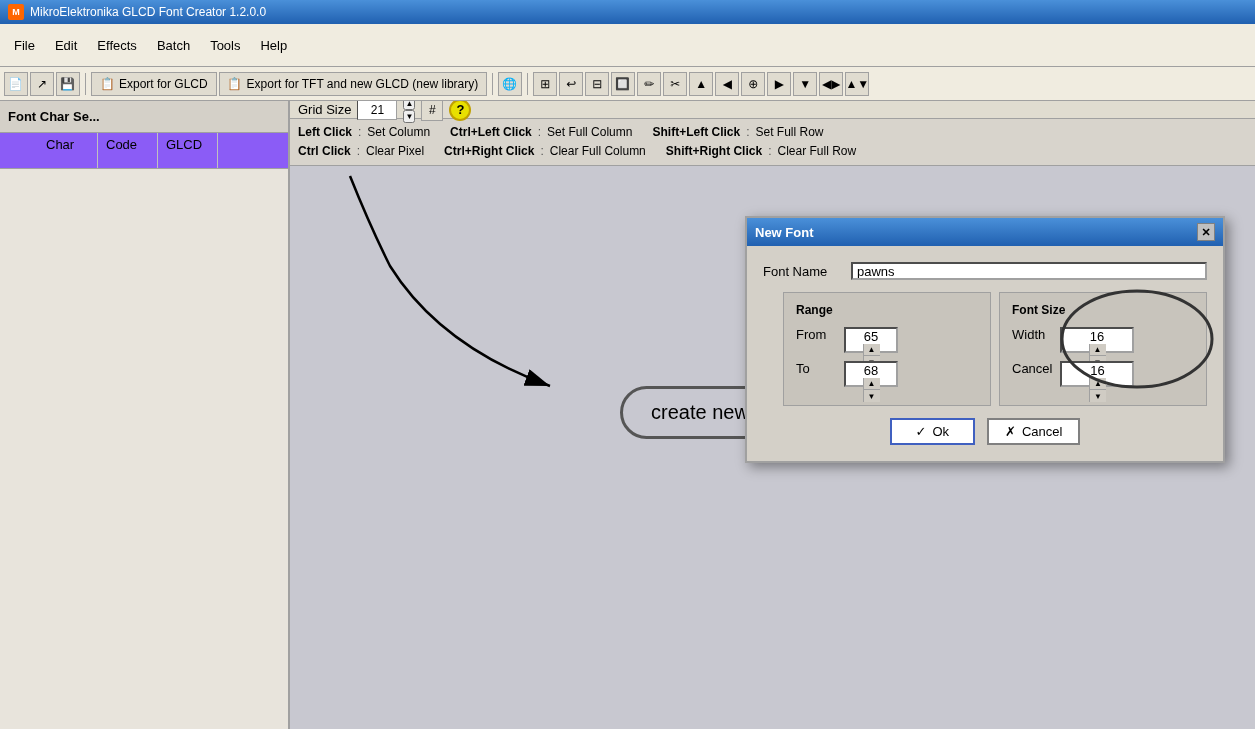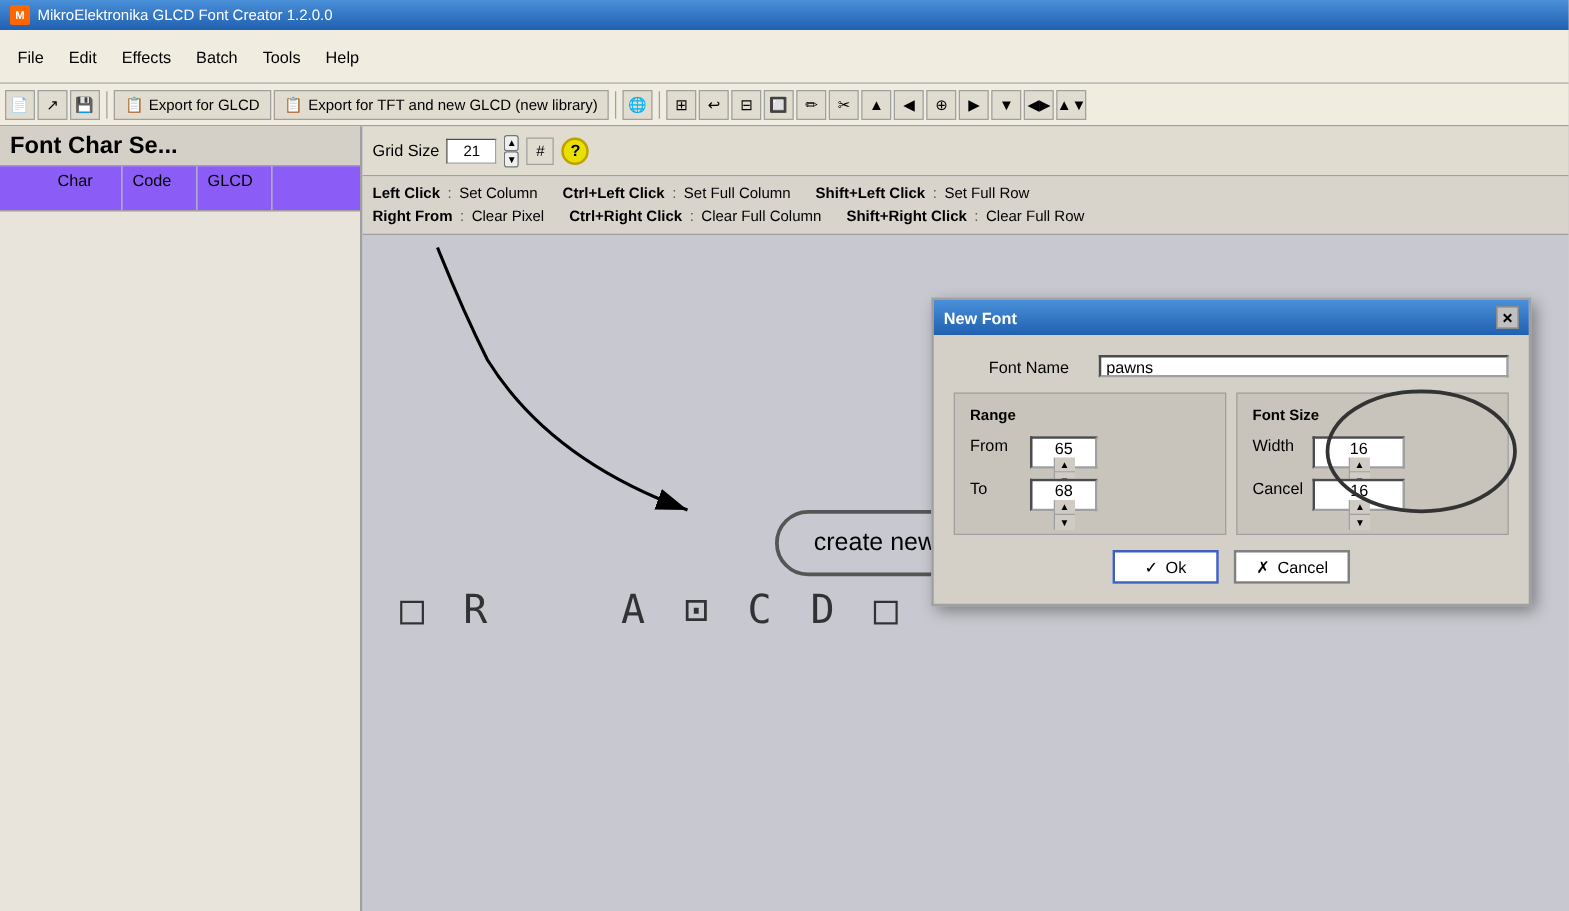--- a/index.html
+++ b/index.html
@@ -73,21 +73,21 @@
     .left-panel {
       width: 290px;
       background: #e8e4dc;
       border-right: 2px solid #a0a0a0;
       display: flex;
       flex-direction: column;
     }
     .left-panel-header {
       background: #d4d0c8;
       padding: 4px 8px;
-      font-size: 19px;
+      font-size: 13px;
       font-weight: bold;
       border-bottom: 1px solid #a0a0a0;
       height: 32px;
       display: flex;
       align-items: center;
     }
     .left-panel-columns {
       display: flex;
       border-bottom: 1px solid #a0a0a0;
       background: #8b5cf6;
@@ -110,21 +110,21 @@
     }
 
     
     .grid-size-bar {
       background: #e0dcd0;
       border-bottom: 1px solid #a0a0a0;
       padding: 3px 8px;
       display: flex;
       align-items: center;
       gap: 6px;
-      height: 40px;
+      height: 18px;
     }
     .grid-size-label { font-size: 13px; }
     .grid-size-input {
       width: 40px;
       height: 20px;
       border: 1px inset #a0a0a0;
       font-size: 12px;
       text-align: center;
       background: white;
     }
@@ -228,35 +228,35 @@
       color: #000;
     }
     .dialog-body {
       padding: 16px;
     }
     .dialog-row {
       display: flex;
       align-items: center;
       margin-bottom: 12px;
       gap: 8px;
-      margin-left: 28px;
     }
     .dialog-label { font-size: 13px; min-width: 80px; }
     .dialog-input {
       flex: 1;
       height: 18px;
       border: 2px inset #a0a0a0;
       background: white;
       font-size: 13px;
       padding: 2px 4px;
     }
     .dialog-sections {
       display: flex;
       gap: 8px;
       margin-bottom: 12px;
+      margin-left: 20px;
     }
     .dialog-section {
       flex: 1;
       border: 1px solid #a0a0a0;
       background: #c8c4bc;
       padding: 10px 12px;
     }
     .dialog-section-title {
       font-size: 12px;
       font-weight: bold;
@@ -413,21 +413,21 @@
           <span>Set Full Column</span>
         </div>
         <div class="shortcut-item">
           <span class="shortcut-key">Shift+Left Click</span>
           <span class="shortcut-sep">:</span>
           <span>Set Full Row</span>
         </div>
       </div>
       <div class="shortcuts-row">
         <div class="shortcut-item">
-          <span class="shortcut-key">Right From</span>
+          <span class="shortcut-key">Ctrl Click</span>
           <span class="shortcut-sep">:</span>
           <span>Clear Pixel</span>
         </div>
         <div class="shortcut-item">
           <span class="shortcut-key">Ctrl+Right Click</span>
           <span class="shortcut-sep">:</span>
           <span>Clear Full Column</span>
         </div>
         <div class="shortcut-item">
           <span class="shortcut-key">Shift+Right Click</span>
@@ -446,23 +446,20 @@
           <marker id="arrowhead" markerWidth="10" markerHeight="7" refX="10" refY="3.5" orient="auto">
             <polygon points="0 0, 10 3.5, 0 7" fill="#000"></polygon>
           </marker>
         </defs>
       </svg>
 
       <div class="annotation-text">
         <span>create new from scratch</span>
       </div>
 
-      <div class="drawn-chars" style="font-size:32px; font-family: monospace; letter-spacing:6px; position:absolute; left:30px; top:280px; opacity:0.75;">
-        <span>□ R&nbsp;&nbsp;&nbsp; A ⊡ C D □</span>
-      </div>
 
       <div class="dialog">
         <div class="dialog-title-bar">
           <span>New Font</span>
           <div class="dialog-close-btn">✕</div>
         </div>
         <div class="dialog-body">
 
           <div class="dialog-row">
             <label class="dialog-label">Font Name</label>

